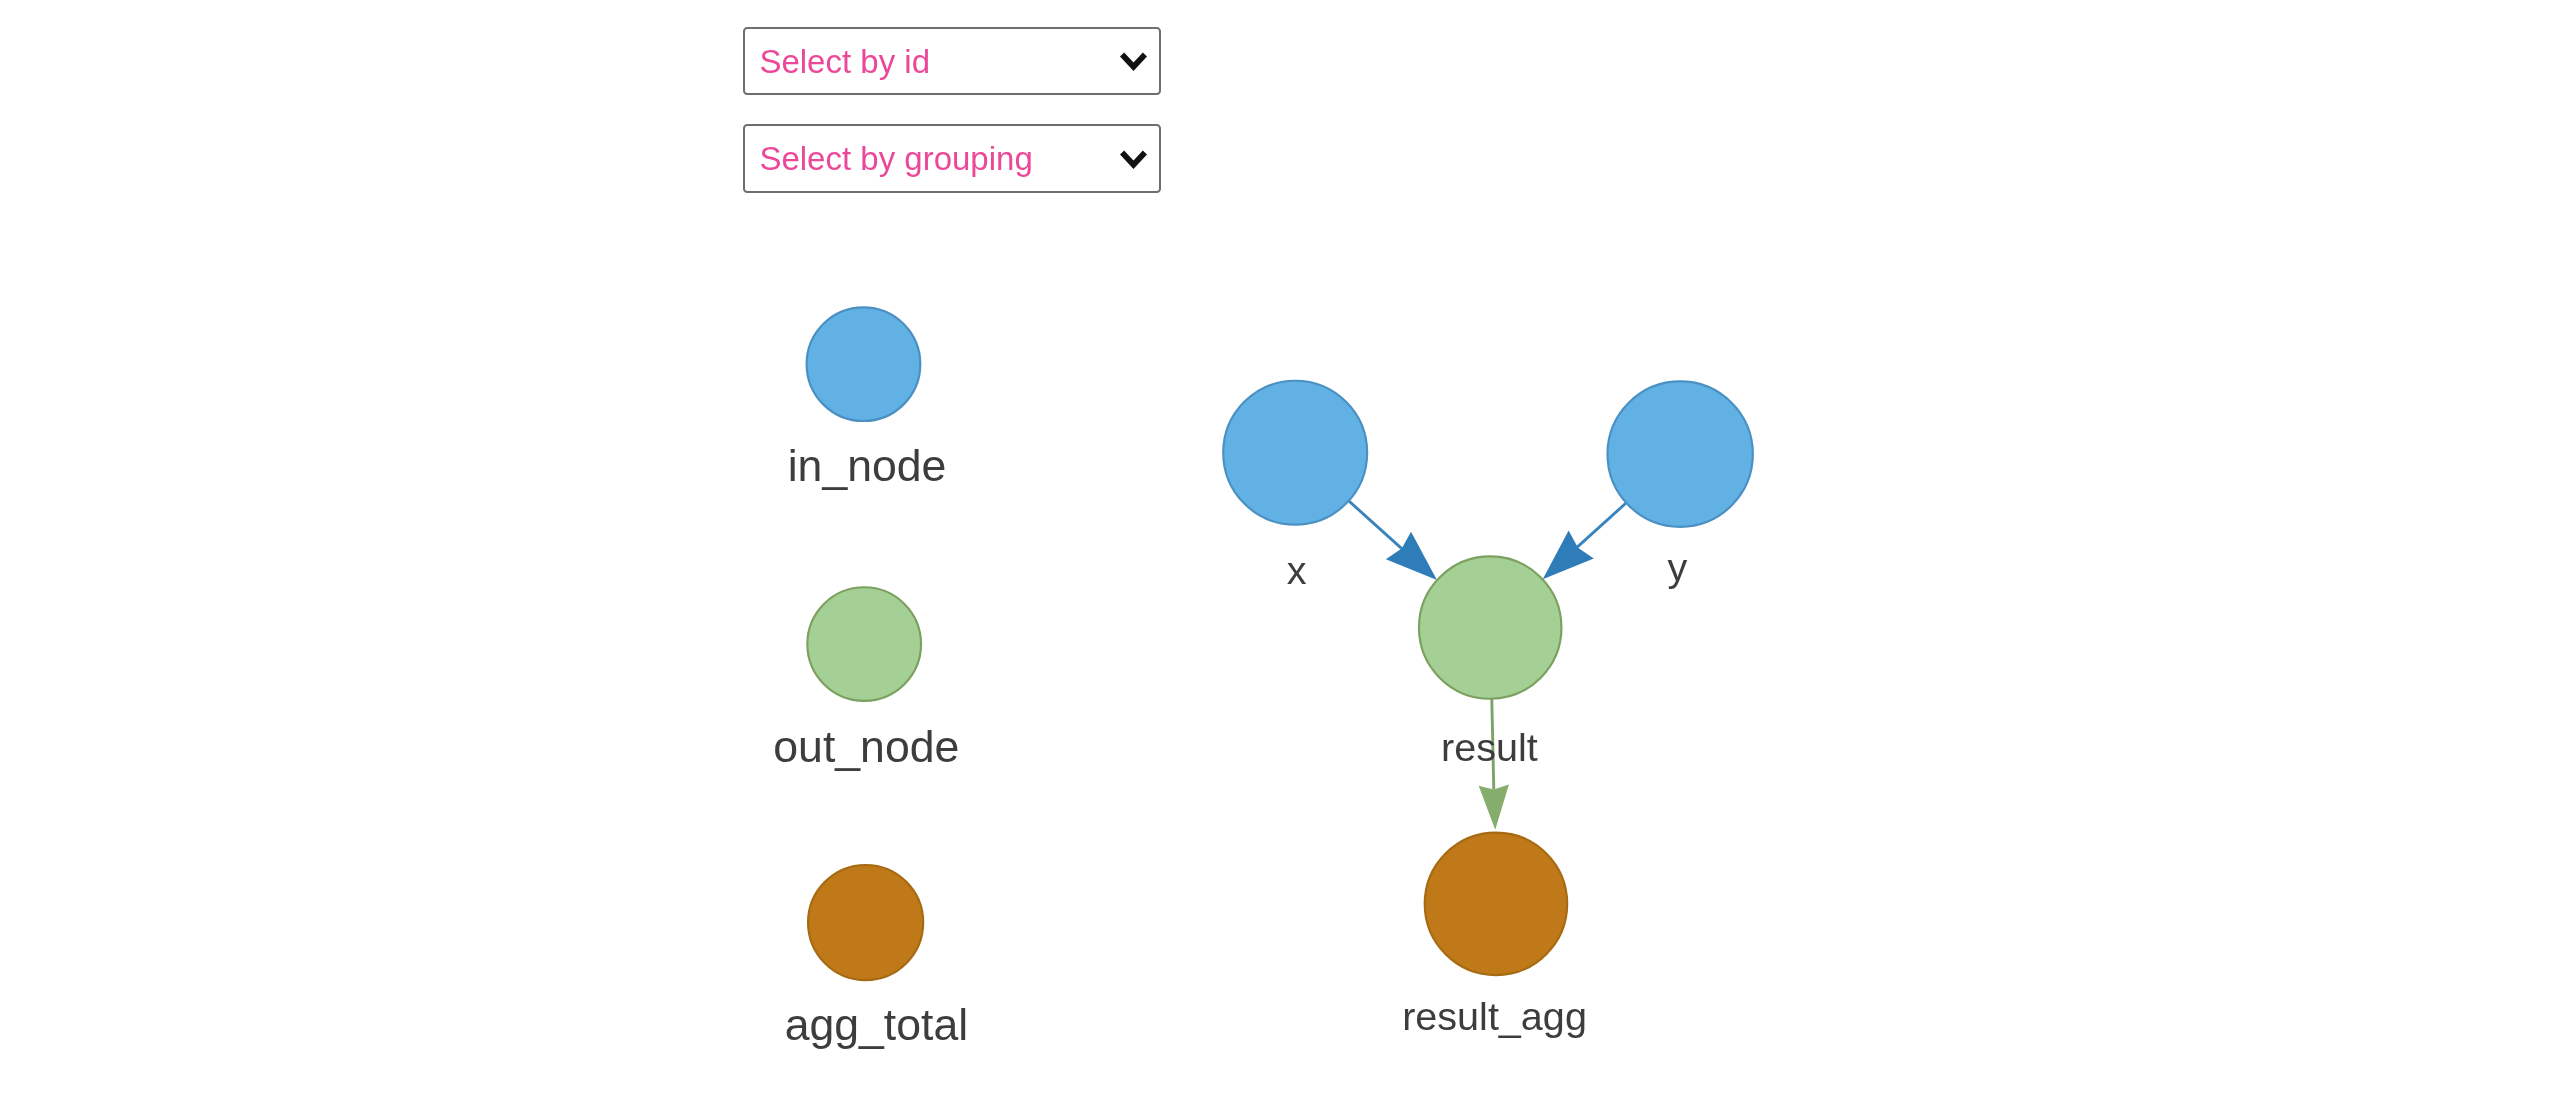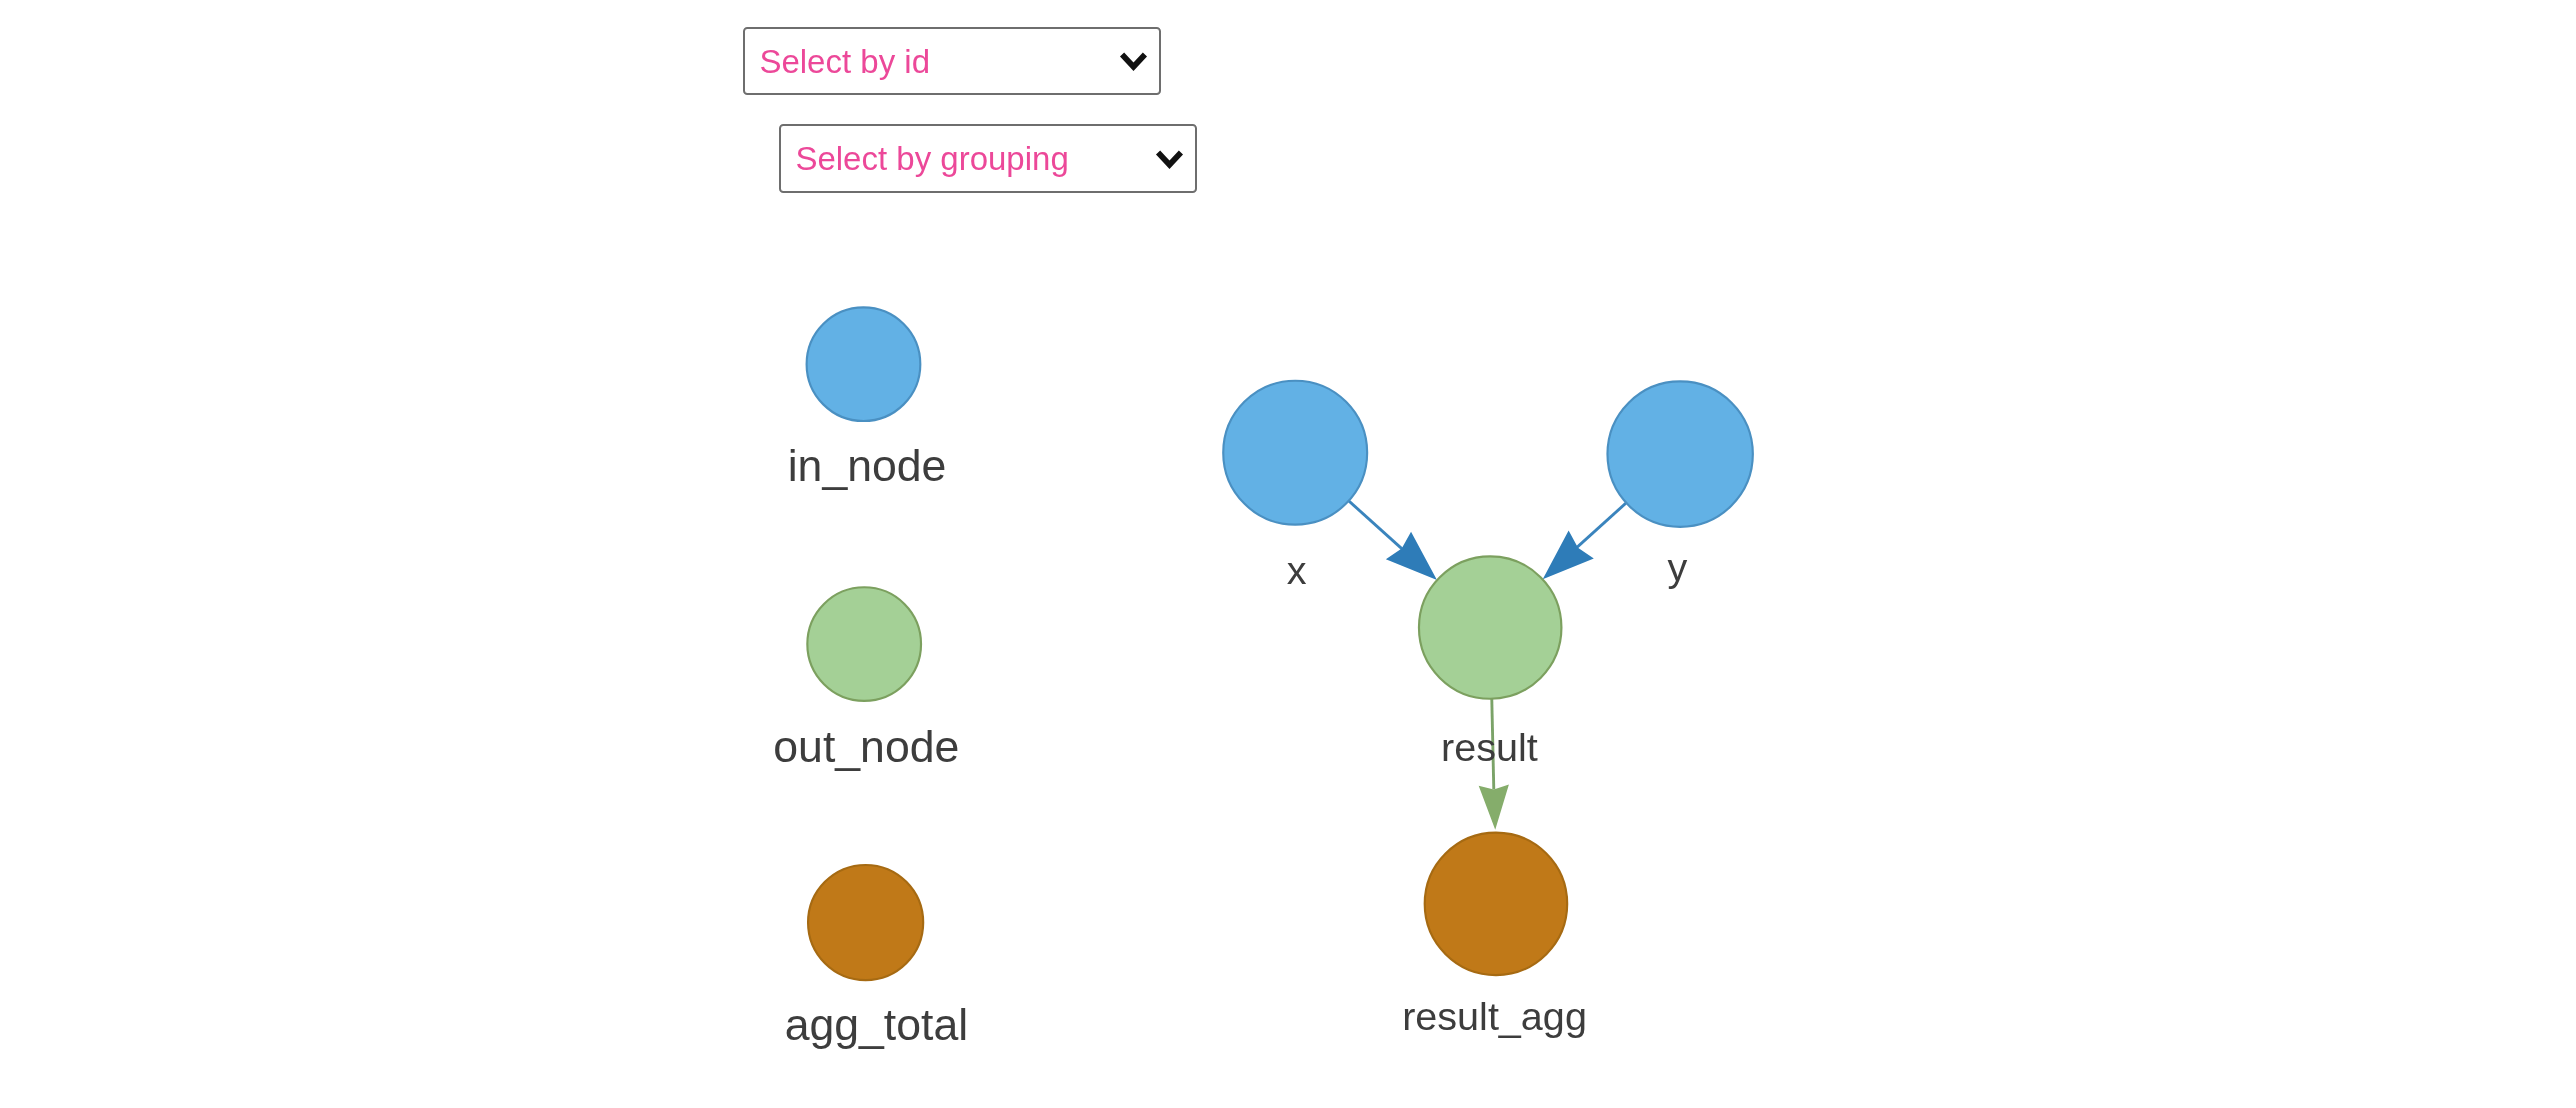--- a/index.html
+++ b/index.html
@@ -15,21 +15,21 @@
     background: #ffffff;
     overflow: hidden;
   }
   .select-wrap {
     position: absolute;
     left: 743px;
     width: 418px;
     height: 68px;
   }
   .select-wrap.first  { top: 27px; }
-  .select-wrap.second { top: 124px; height: 69px; margin-left: 36px; }
+  .select-wrap.second { top: 124px; height: 69px; }
   select.ctl {
     -webkit-appearance: none;
     appearance: none;
     width: 100%;
     height: 100%;
     box-sizing: border-box;
     border: 2.2px solid #6e6e6e;
     border-radius: 4.3px;
     background: #ffffff;
     color: #ec4899;

